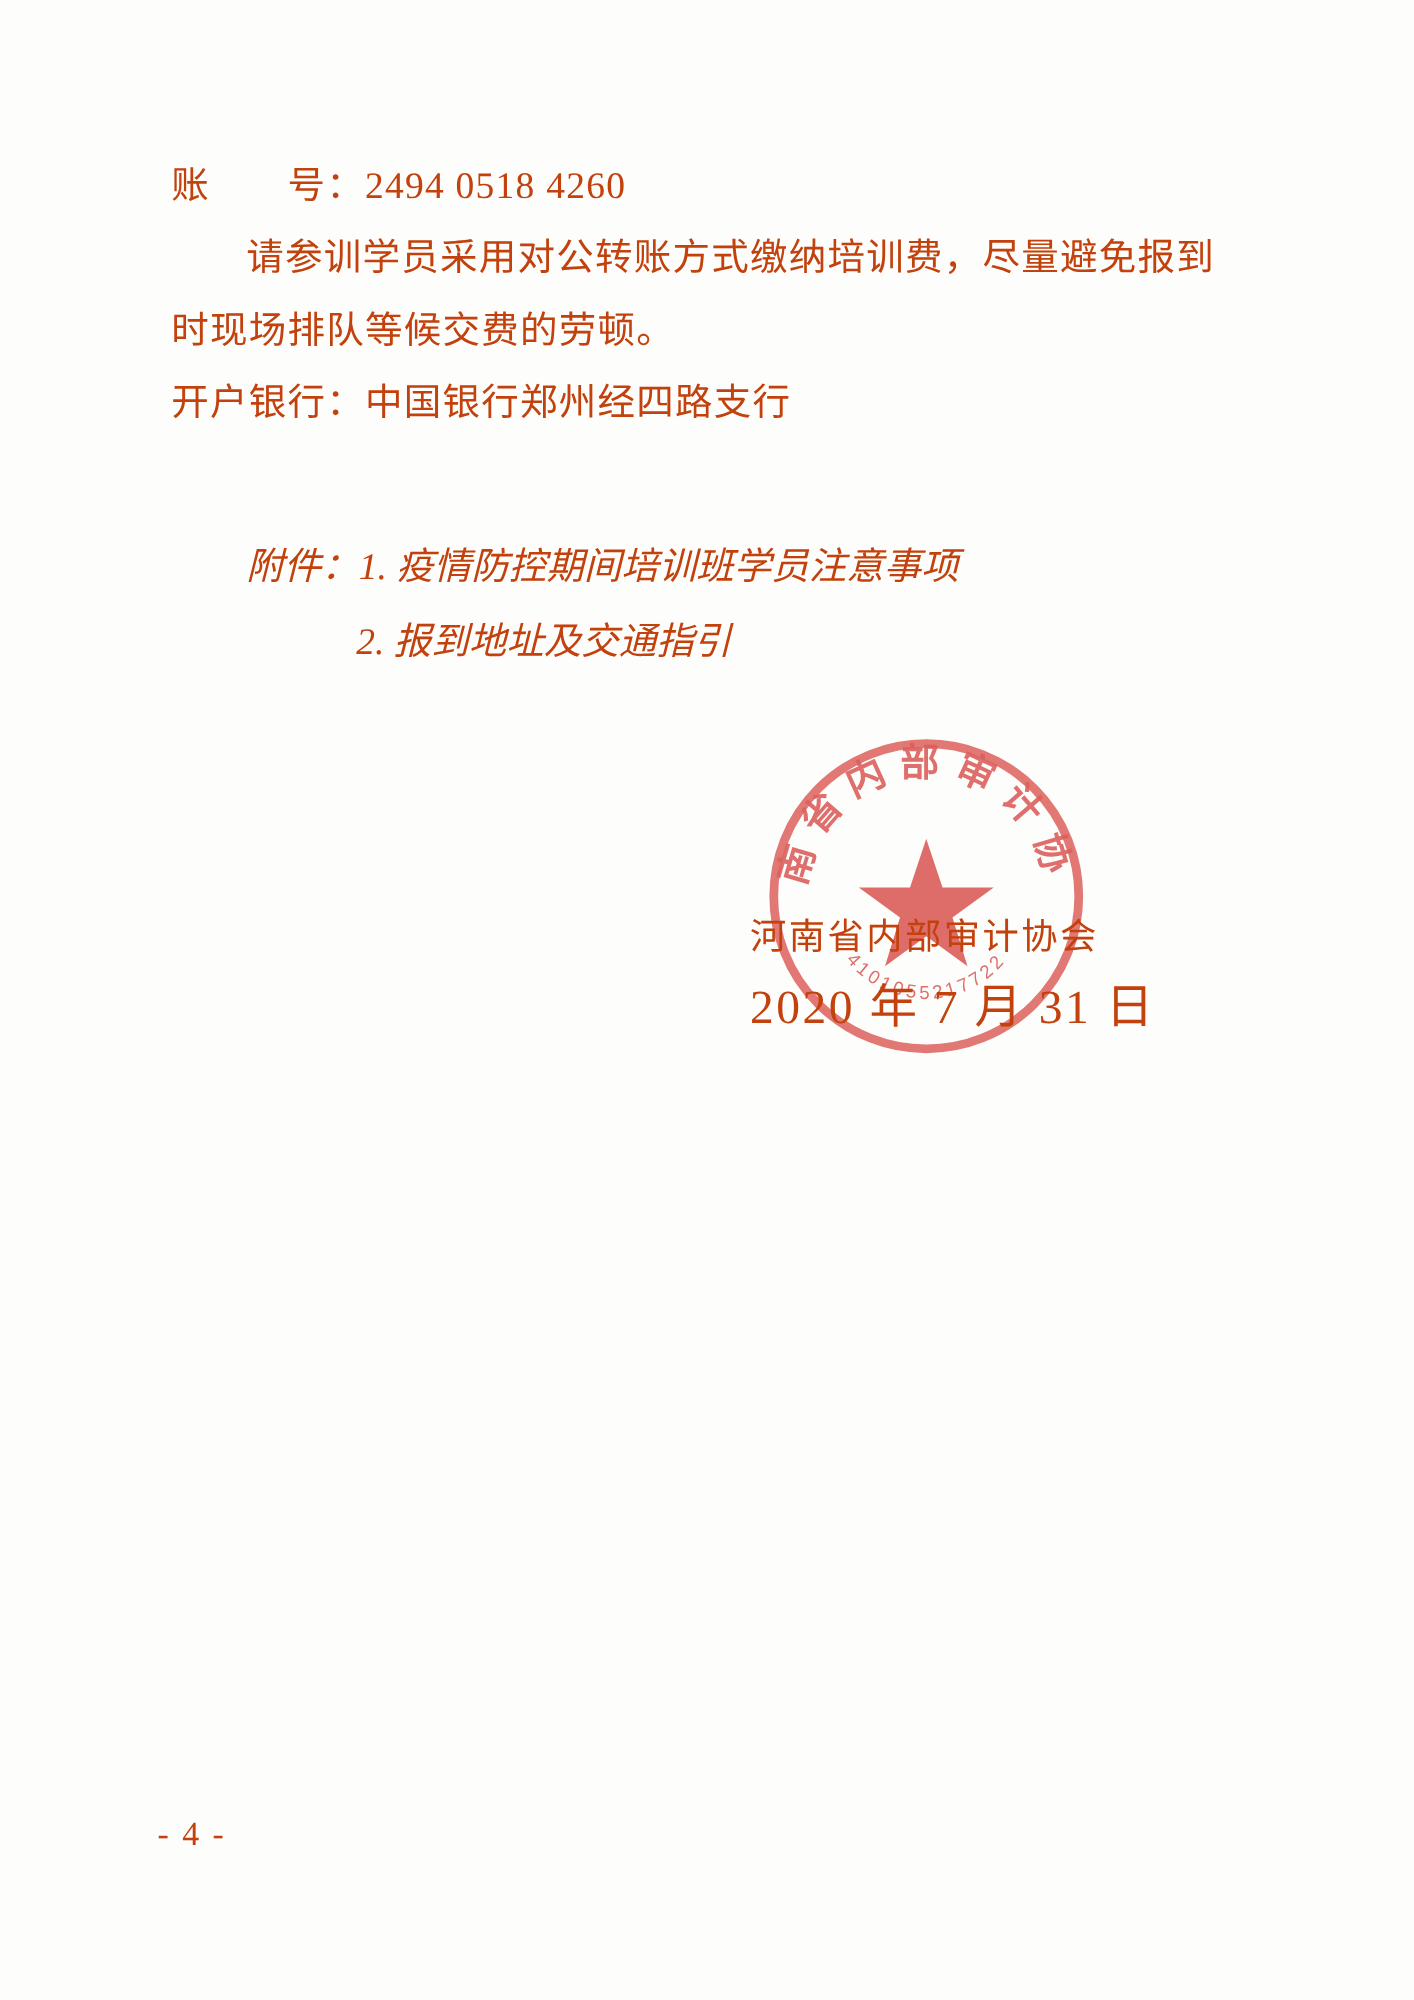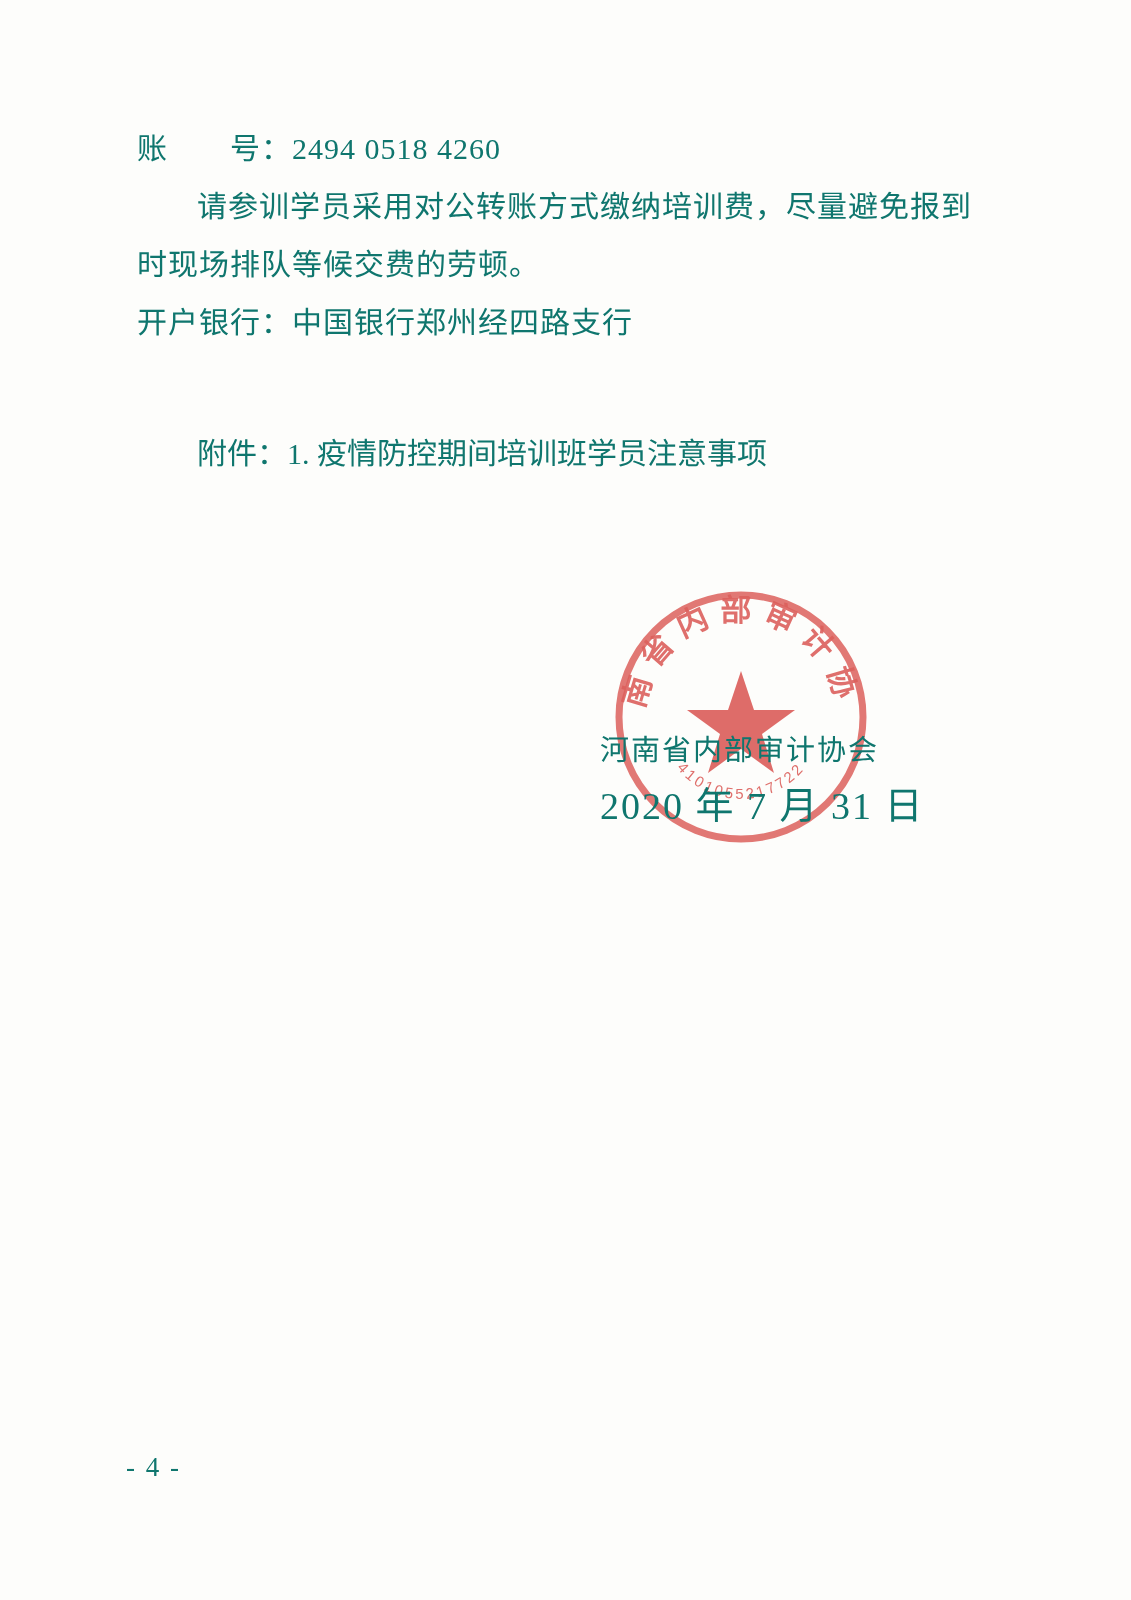--- a/index.html
+++ b/index.html
@@ -8,21 +8,21 @@
     padding: 0;
     background: #ffffff;
   }
   .page {
     position: relative;
     width: 1131px;
     height: 1600px;
     background: #fdfdfb;
     overflow: hidden;
     font-family: "Liberation Serif", "DejaVu Serif", serif;
-    color: #0f766e;
+    color: #c2410c;
   }
   .body-block {
     position: absolute;
     left: 137px;
     top: 120px;
     width: 860px;
   }
   .line {
     font-size: 30px;
     line-height: 58px;
@@ -39,20 +39,21 @@
     position: absolute;
     left: 137px;
     top: 424px;
     width: 860px;
   }
   .attach-line {
     font-size: 30px;
     line-height: 60px;
     white-space: pre;
     text-indent: 60px;
+    font-style: italic;
   }
   .attach-line.sub {
     text-indent: 148px;
   }
 
   .sign-block {
     position: absolute;
     left: 600px;
     top: 722px;
     width: 330px;
@@ -101,20 +102,21 @@
 <div class="page">
 
   <div class="body-block">
     <div class="line">账　　号：2494 0518 4260</div>
     <div class="line wrap">请参训学员采用对公转账方式缴纳培训费，尽量避免报到时现场排队等候交费的劳顿。</div>
     <div class="line">开户银行：中国银行郑州经四路支行</div>
   </div>
 
   <div class="attach-block">
     <div class="attach-line">附件：1. 疫情防控期间培训班学员注意事项</div>
+    <div class="attach-line sub">2. 报到地址及交通指引</div>
   </div>
 
   <div class="seal">
     <svg width="258" height="258" viewBox="0 0 258 258" xmlns="http://www.w3.org/2000/svg">
       <defs>
         <path id="arcTop" d="M 33 129 A 96 96 0 1 1 225 129"></path>
         <path id="arcBottom" d="M 47 129 A 82 82 0 0 0 211 129"></path>
       </defs>
       <circle cx="129" cy="129" r="122" fill="none" stroke="#d9534f" stroke-width="7" opacity="0.85"></circle>
       <g fill="#d9534f" opacity="0.9" font-family="'Liberation Serif', serif" font-size="31" font-weight="bold" letter-spacing="10">

